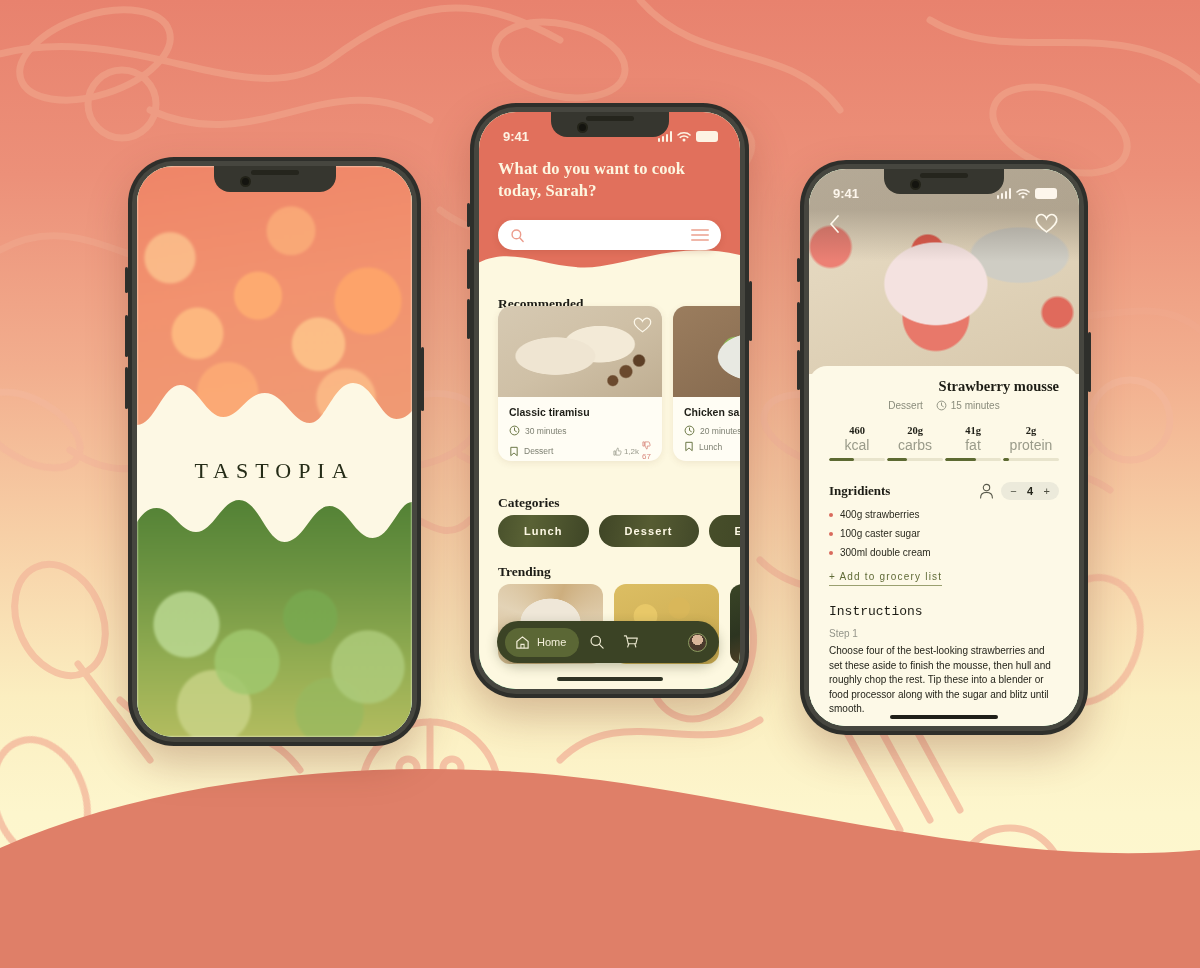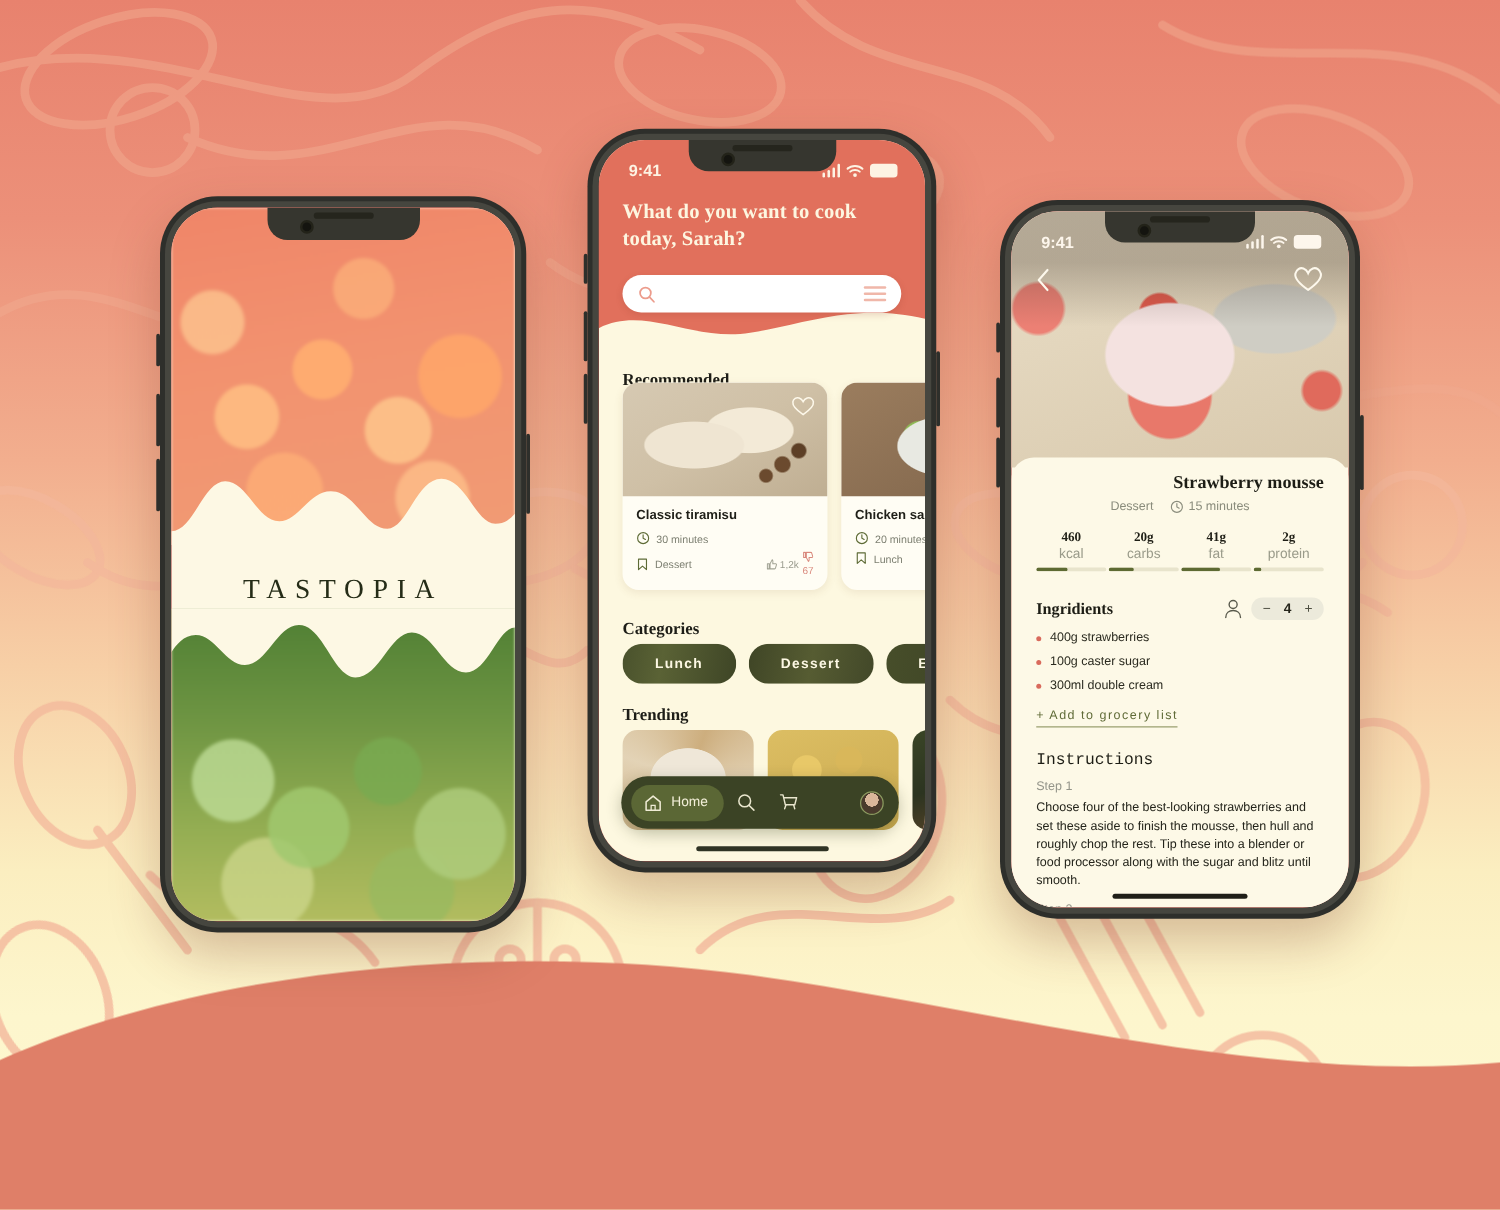--- a/index.html
+++ b/index.html
@@ -36,21 +36,21 @@
   }
   .phone .inner-ring {
     position:absolute; inset:4px;
     border-radius:42px;
     background:#46463f;
   }
   .phone .screen {
     position:absolute; inset:9px;
     border-radius:37px;
     overflow:hidden;
-    background:#b91c1c;
+    background:#86efac;
   }
   .notch {
     position:absolute; top:0; left:50%; transform:translateX(-50%);
     background:#36362f;
     border-bottom-left-radius:16px; border-bottom-right-radius:16px;
     z-index:40;
     display:flex; align-items:center; justify-content:center; gap:10px;
   }
   .notch .cam {
     width:11px;height:11px;border-radius:50%;
@@ -167,21 +167,21 @@
     background:
       radial-gradient(ellipse at 52% 56%, #e8e9e2 0 33%, transparent 34%),
       radial-gradient(circle at 38% 48%, #8fbb56 0 11%, transparent 12%),
       radial-gradient(circle at 66% 62%, #a6c96a 0 10%, transparent 11%),
       radial-gradient(circle at 55% 40%, #f0efe6 0 9%, transparent 10%),
       linear-gradient(150deg,#9b7d5e 0%,#8a6e52 60%,#7c6249 100%);
   }
   .heart-btn {
     position:absolute; top:8px; right:9px; width:21px;height:21px;
   }
-  .rec-body { padding:9px 11px 11px; }
+  .rec-body { padding:9px 11px 0; }
   .rec-name { font-size:10.5px; font-weight:bold; color:#1f1f18; margin-bottom:7px; }
   .rec-meta { display:flex; align-items:center; gap:5px; font-size:8.5px; color:#7e8072; margin-bottom:5px; }
   .rec-meta svg { flex:0 0 auto; }
   .rec-foot { display:flex; align-items:center; gap:5px; font-size:8.5px; color:#7e8072; }
   .votes { margin-left:auto; display:flex; align-items:center; gap:3px; font-size:8px; color:#9a9b8d; }
   .votes .up, .votes .down { display:flex; align-items:center; gap:2px; }
   .votes .down { color:#d9887c;flex-direction:column; }
 
   .cat-row { position:absolute; top:403px; left:19px; display:flex; gap:10px; }
   .cat-pill {
@@ -270,21 +270,21 @@
     font-size:14.5px; color:#1d1d15;
   }
   .dish-sub {
     display:flex; align-items:center; justify-content:center; gap:13px;
     margin-top:5px; font-size:10px; color:#8a8c7c;
   }
   .dish-sub .it { display:flex; align-items:center; gap:4px; }
   .macros { display:flex; justify-content:space-between; margin-top:14px; }
   .macro { width:56px; text-align:center; }
   .macro .val { font-family:"Liberation Serif",serif; font-weight:bold; font-size:10.5px; color:#1f1f16; }
-  .macro .lbl { font-size:11px; color:#9a9b8a; margin-top:1px; }
+  .macro .lbl { font-size:14px; color:#9a9b8a; margin-top:1px; }
   .macro .track { height:3px; background:#e8e4cc; border-radius:2px; margin-top:5px; overflow:hidden; }
   .macro .fill { height:100%; background:#5d6a32; border-radius:2px; }
 
   .ing-head { display:flex; align-items:center; margin-top:21px; }
   .ing-head h3 { font-family:"Liberation Serif",serif; font-size:13px; color:#1d1d15; }
   .serv { margin-left:auto; display:flex; align-items:center; gap:7px; }
   .serv .stepper {
     display:flex; align-items:center; gap:9px;
     background:#eceadb; border-radius:11px; padding:3px 9px;
     font-size:11px; color:#4e4f42;

